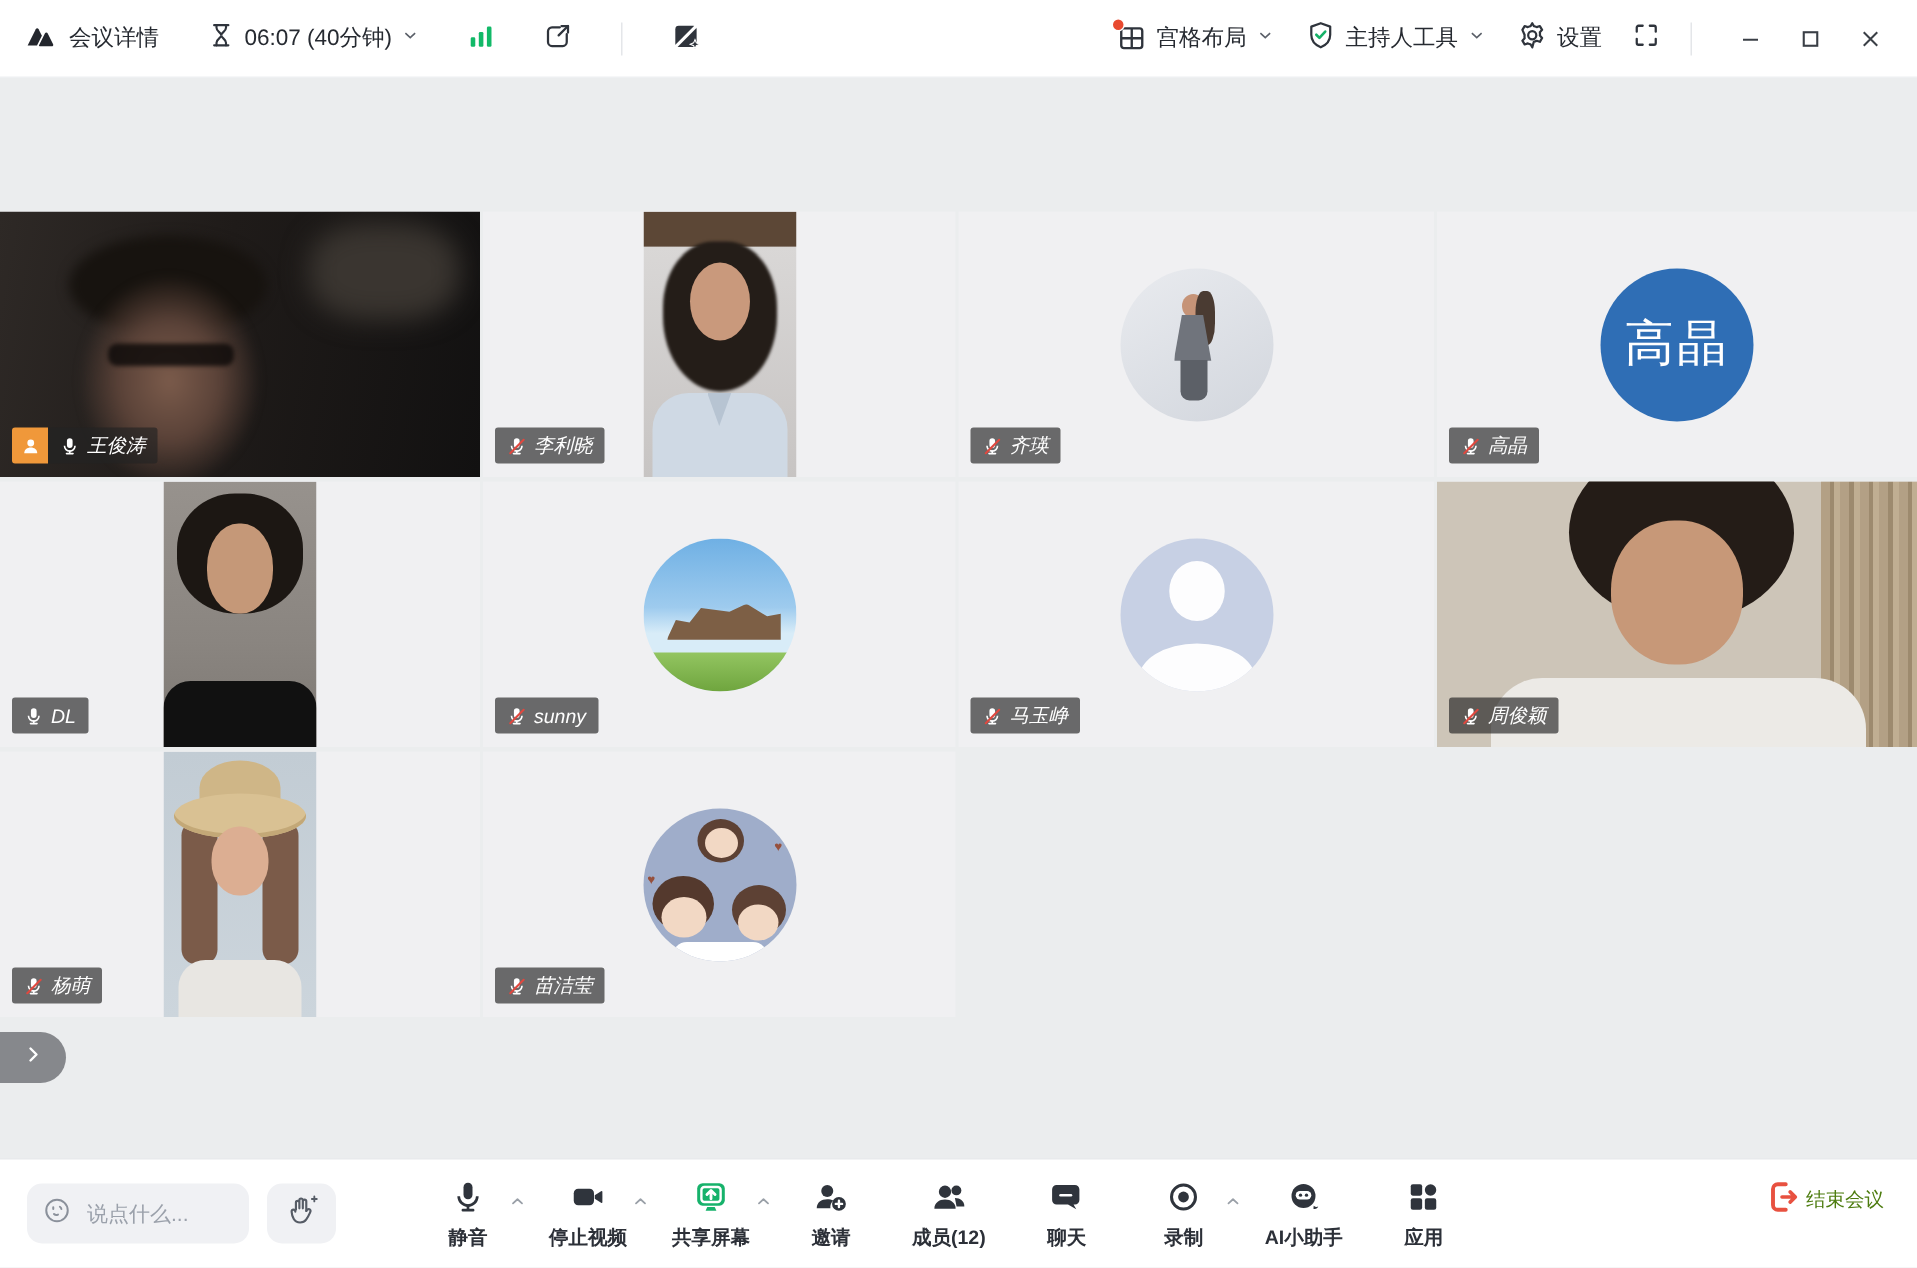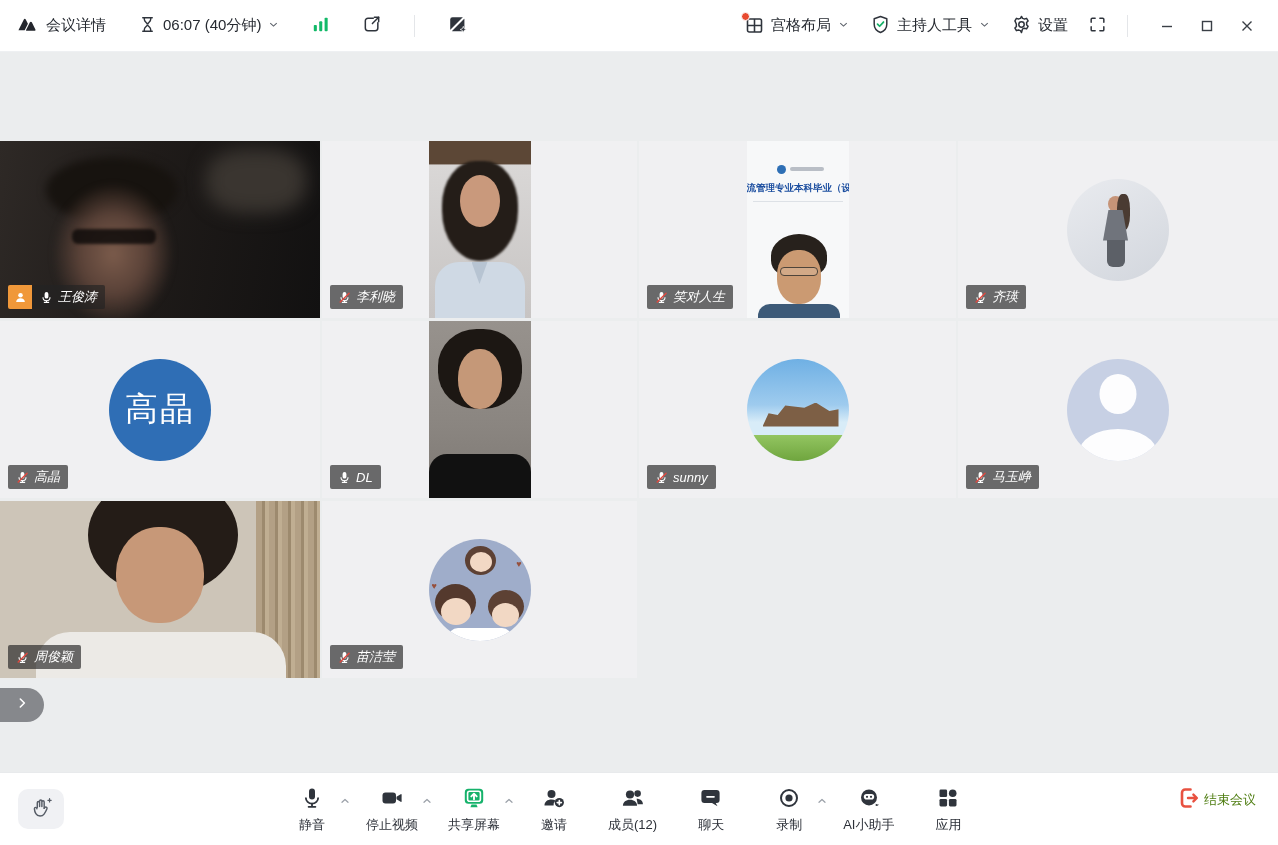--- a/index.html
+++ b/index.html
@@ -139,21 +139,21 @@
   .bottombar{position:absolute;left:0;right:0;bottom:0;height:73px;background:#fff;
     border-top:1px solid #e8eaec;z-index:10;}
   .chatwrap{position:absolute;left:18px;top:16px;display:flex;gap:12px;align-items:center;}
   .chat-input{width:148px;height:40px;border-radius:10px;background:#f0f1f4;border:none;outline:none;
     display:flex;align-items:center;padding:0 10px;gap:8px;}
   .chat-input input{border:none;outline:none;background:transparent;width:100px;font-size:14px;
     color:#3a3f46;font-family:inherit;}
   .chat-input input::placeholder{color:#9ba1ab;}
   .hand-btn{width:46px;height:40px;border-radius:10px;background:#f0f1f4;display:flex;
     align-items:center;justify-content:center;}
-  .tools{position:absolute;left:288px;top:13px;display:flex;gap:30px;}
+  .tools{position:absolute;left:288px;top:13px;display:flex;gap:30px;font-weight:bold;}
   .tool{position:relative;display:flex;flex-direction:column;align-items:center;gap:3px;
     font-size:13px;color:#2c3038;min-width:48px;}
   .tool .tlabel{white-space:nowrap;}
   .expander{position:absolute;right:-15px;top:9px;}
   .end-tool{position:absolute;right:22px;top:13px;display:flex;
     align-items:center;gap:3px;font-size:13px;color:#4d7c0f;}
 </style>
 </head>
 <body>
 
@@ -322,45 +322,20 @@
               <path d="M5.5 11.5a6.5 6.5 0 0 0 13 0" fill="none" stroke="#fff" stroke-width="2"></path>
               <path d="M12 18v3M8 21h8" stroke="#fff" stroke-width="2" stroke-linecap="round"></path>
               <path d="M4 20.5L20.5 4" stroke="#e0483f" stroke-width="2.6" stroke-linecap="round"></path>
             </svg>
           </span>
           <span class="nname">李利晓</span>
         </span>
       </div>
     </div>
     <div class="tile">
-      <div class="pv doc">
-        <i class="doc-logo"></i>
-        <i class="doc-logotext"></i>
-        <div class="doc-title">流管理专业本科毕业（设</div>
-        <i class="doc-line"></i>
-        <i class="xd-hair"></i>
-        <i class="xd-face"></i>
-        <i class="xd-glasses"></i>
-        <i class="xd-body"></i>
-      </div>
-      <div class="nlabel">
-        <span class="nl-dark">
-          <span class="micwrap">
-            <svg viewBox="0 0 24 24" width="13" height="13">
-              <rect x="8.5" y="2" width="7" height="12" rx="3.5" fill="#fff"></rect>
-              <path d="M5.5 11.5a6.5 6.5 0 0 0 13 0" fill="none" stroke="#fff" stroke-width="2"></path>
-              <path d="M12 18v3M8 21h8" stroke="#fff" stroke-width="2" stroke-linecap="round"></path>
-              <path d="M4 20.5L20.5 4" stroke="#e0483f" stroke-width="2.6" stroke-linecap="round"></path>
-            </svg>
-          </span>
-          <span class="nname">笑对人生</span>
-        </span>
-      </div>
-    </div>
-    <div class="tile">
       <div class="avatar a-qi">
         <i class="q-head"></i>
         <i class="q-hairm"></i>
         <i class="q-suit"></i>
         <i class="q-skirt"></i>
       </div>
       <div class="nlabel">
         <span class="nl-dark">
           <span class="micwrap">
             <svg viewBox="0 0 24 24" width="13" height="13">
@@ -462,20 +437,44 @@
         <span class="nl-dark">
           <span class="micwrap">
             <svg viewBox="0 0 24 24" width="13" height="13">
               <rect x="8.5" y="2" width="7" height="12" rx="3.5" fill="#fff"></rect>
               <path d="M5.5 11.5a6.5 6.5 0 0 0 13 0" fill="none" stroke="#fff" stroke-width="2"></path>
               <path d="M12 18v3M8 21h8" stroke="#fff" stroke-width="2" stroke-linecap="round"></path>
               <path d="M4 20.5L20.5 4" stroke="#e0483f" stroke-width="2.6" stroke-linecap="round"></path>
             </svg>
           </span>
           <span class="nname">周俊颖</span>
+        </span>
+      </div>
+    </div>
+    <div class="tile">
+      <div class="pv">
+        <i class="y-bg"></i>
+        <i class="y-hairL"></i>
+        <i class="y-hairR"></i>
+        <i class="y-crown"></i>
+        <i class="y-brim"></i>
+        <i class="y-face"></i>
+        <i class="y-top"></i>
+      </div>
+      <div class="nlabel">
+        <span class="nl-dark">
+          <span class="micwrap">
+            <svg viewBox="0 0 24 24" width="13" height="13">
+              <rect x="8.5" y="2" width="7" height="12" rx="3.5" fill="#fff"></rect>
+              <path d="M5.5 11.5a6.5 6.5 0 0 0 13 0" fill="none" stroke="#fff" stroke-width="2"></path>
+              <path d="M12 18v3M8 21h8" stroke="#fff" stroke-width="2" stroke-linecap="round"></path>
+              <path d="M4 20.5L20.5 4" stroke="#e0483f" stroke-width="2.6" stroke-linecap="round"></path>
+            </svg>
+          </span>
+          <span class="nname">杨萌</span>
         </span>
       </div>
     </div>
     <div class="tile">
       <div class="avatar a-miao">
         <i class="k1h"></i>
         <i class="k1f"></i>
         <i class="k2h"></i>
         <i class="k2f"></i>
         <i class="k3h"></i>
@@ -503,20 +502,30 @@
 <div class="edge">
   <span>
     <svg viewBox="0 0 24 24" width="16" height="16" fill="none" stroke="#fff" stroke-width="2.4" stroke-linecap="round" stroke-linejoin="round">
         <path d="M9.5 6l6 6-6 6"></path>
       </svg>
   </span>
 </div>
 
 <div class="bottombar">
   <div class="chatwrap">
+    <div class="chat-input">
+      <span>
+        <svg viewBox="0 0 24 24" width="20" height="20" fill="none" stroke="#8b919b" stroke-width="1.6" stroke-linecap="round">
+            <circle cx="12" cy="12" r="8.6"></circle>
+            <path d="M9 9.4v1.4M14.3 9c.7.4 1.1 1 1.2 1.8"></path>
+            <path d="M9.6 14.8c.9.9 2.1 1 3.2.5"></path>
+          </svg>
+      </span>
+      <input type="text" placeholder="说点什么..." style="">
+    </div>
     <div class="hand-btn">
       <span>
         <svg viewBox="0 0 24 24" width="23" height="23" fill="none" stroke="#565c66" stroke-width="1.5" stroke-linecap="round" stroke-linejoin="round">
             <path d="M7.6 12V7a1.2 1.2 0 0 1 2.4 0v4M10 11V5.4a1.2 1.2 0 0 1 2.4 0V11M12.4 11V6.2a1.2 1.2 0 0 1 2.4 0v6.6"></path>
             <path d="M14.8 12.8c.5-1 1.3-1.5 2.2-1.2.8.3 1 1.2.5 2.2-1 2.2-1.7 3.6-2.8 5.1-1 1.4-2.4 2-4.2 2-2 0-3.4-.8-4.4-2.5-.8-1.4-1.4-3.2-1.5-5 0-.9.5-1.5 1.3-1.5s1.2.5 1.3 1.4"></path>
             <path d="M18.7 4.5h3.4M20.4 2.8v3.4" stroke-width="1.3"></path>
           </svg>
       </span>
     </div>
   </div>

